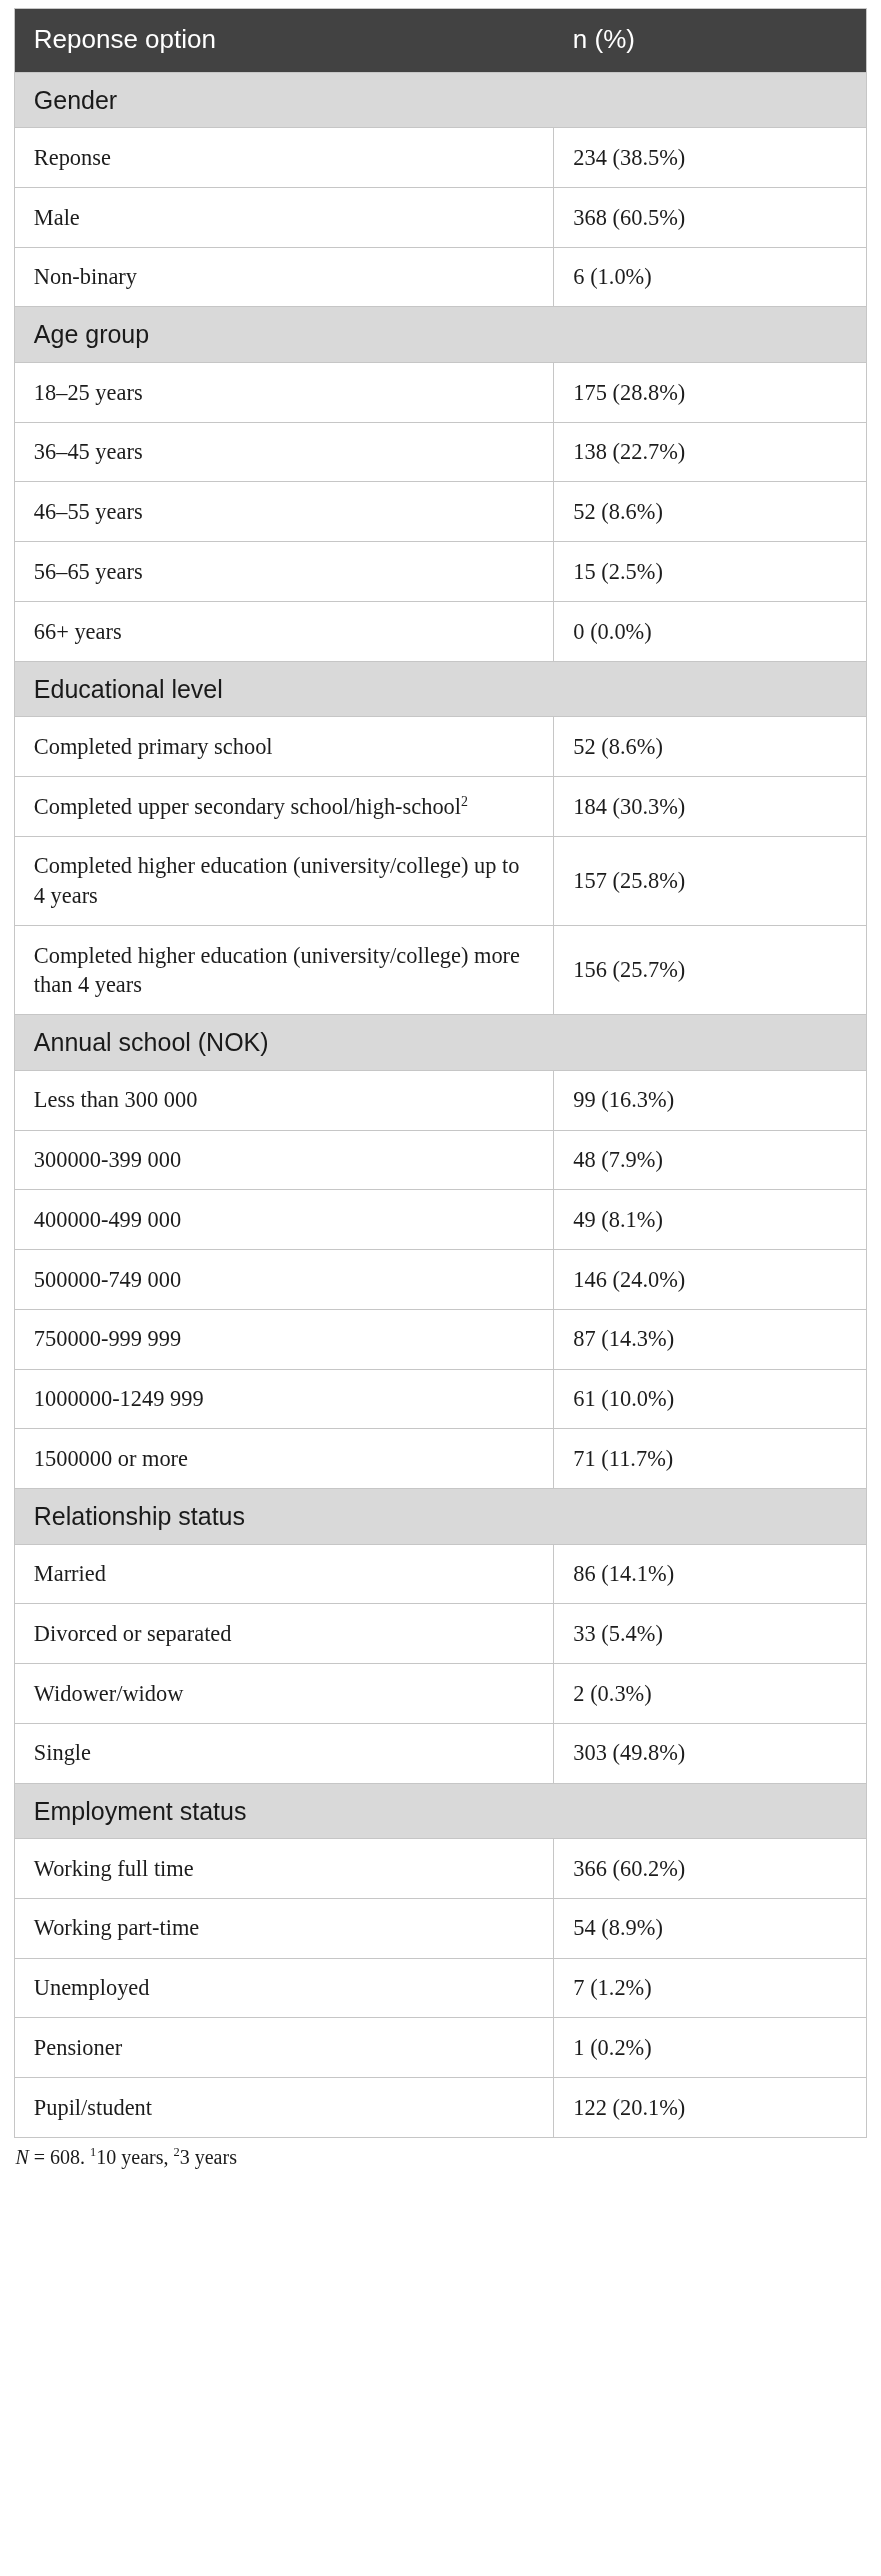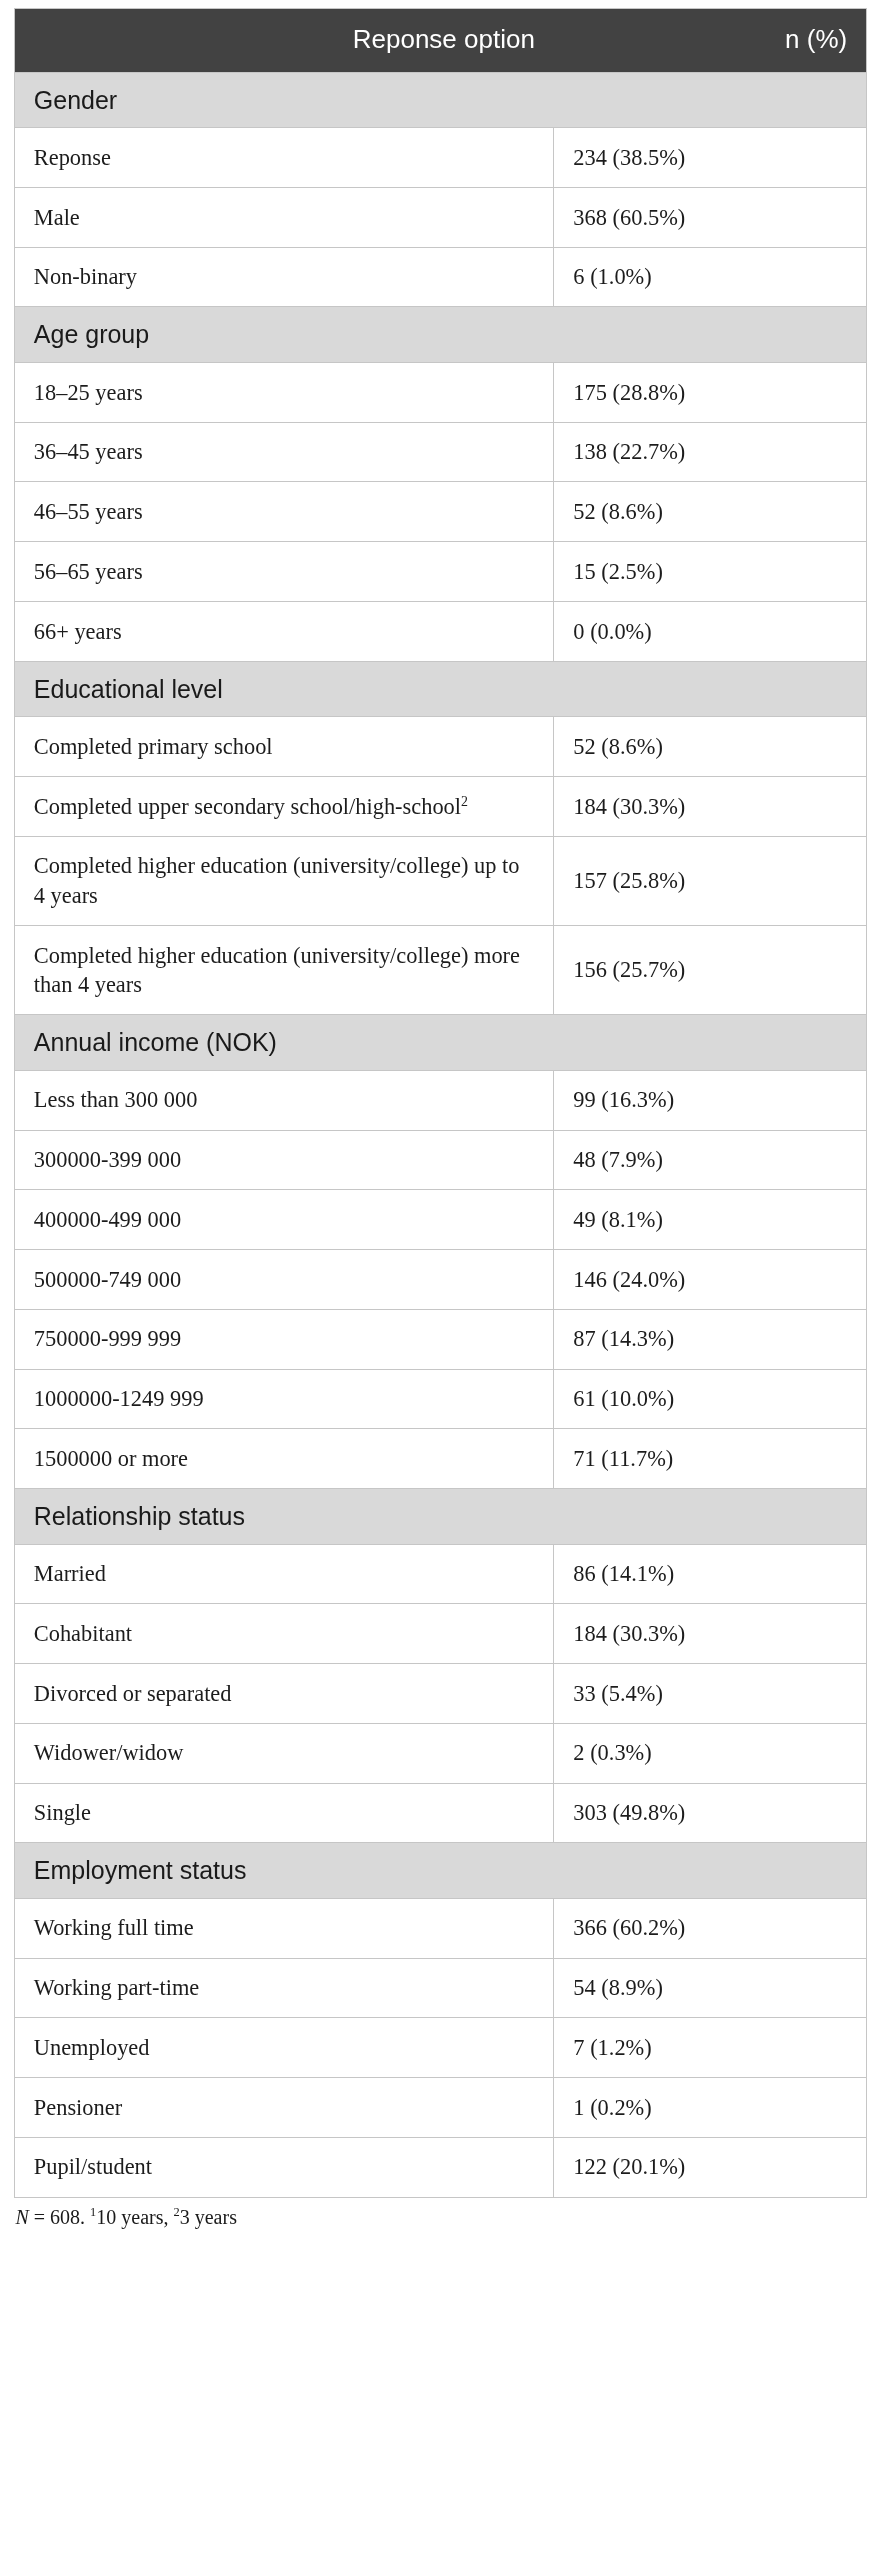--- a/index.html
+++ b/index.html
@@ -13,21 +13,21 @@
   body{width:881px;font-family:"Liberation Serif",serif;color:var(--body-text);}
   .page{box-sizing:border-box;padding:7.7px 13.8px 0 13.8px;}
   table{width:100%;border-collapse:collapse;border:0.9px solid var(--border);table-layout:fixed;}
   thead th{
     background:var(--header-bg);
     color:var(--header-text);
     font-family:"Liberation Sans",sans-serif;
     font-weight:normal;
     font-size:26px;
     line-height:1.3;
-    text-align:right;
+    text-align:left;
     padding:14.6px 19px;
   }
   th.col1{width:64.5%;}
   th.col2{width:35.5%;}
   td.section{
     background:var(--section-bg);
     font-family:"Liberation Sans",sans-serif;
     font-size:25px;
     line-height:1.3;
     color:#1a1a1a;
@@ -115,21 +115,21 @@
         </tr>
         <tr>
           <td class="col1">Completed higher education (university/college) up to 4 years</td>
           <td class="col2">157 (25.8%)</td>
         </tr>
         <tr>
           <td class="col1">Completed higher education (university/college) more than 4 years</td>
           <td class="col2">156 (25.7%)</td>
         </tr>
         <tr>
-          <td colspan="2" class="section">Annual income (NOK)</td>
+          <td colspan="2" class="section">Annual school (NOK)</td>
         </tr>
         <tr>
           <td class="col1">Less than 300 000</td>
           <td class="col2">99 (16.3%)</td>
         </tr>
         <tr>
           <td class="col1">300000-399 000</td>
           <td class="col2">48 (7.9%)</td>
         </tr>
         <tr>
@@ -151,24 +151,20 @@
         <tr>
           <td class="col1">1500000 or more</td>
           <td class="col2">71 (11.7%)</td>
         </tr>
         <tr>
           <td colspan="2" class="section">Relationship status</td>
         </tr>
         <tr>
           <td class="col1">Married</td>
           <td class="col2">86 (14.1%)</td>
-        </tr>
-        <tr>
-          <td class="col1">Cohabitant</td>
-          <td class="col2">184 (30.3%)</td>
         </tr>
         <tr>
           <td class="col1">Divorced or separated</td>
           <td class="col2">33 (5.4%)</td>
         </tr>
         <tr>
           <td class="col1">Widower/widow</td>
           <td class="col2">2 (0.3%)</td>
         </tr>
         <tr>

